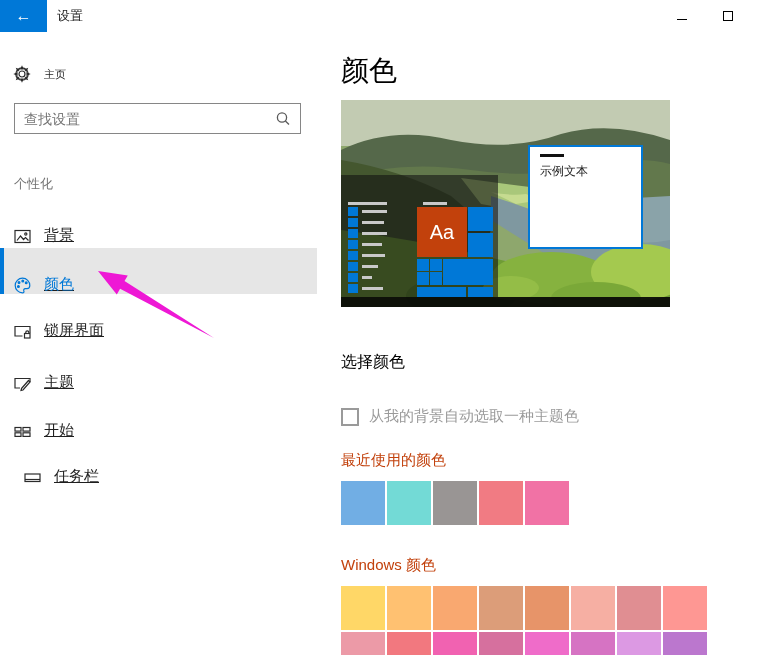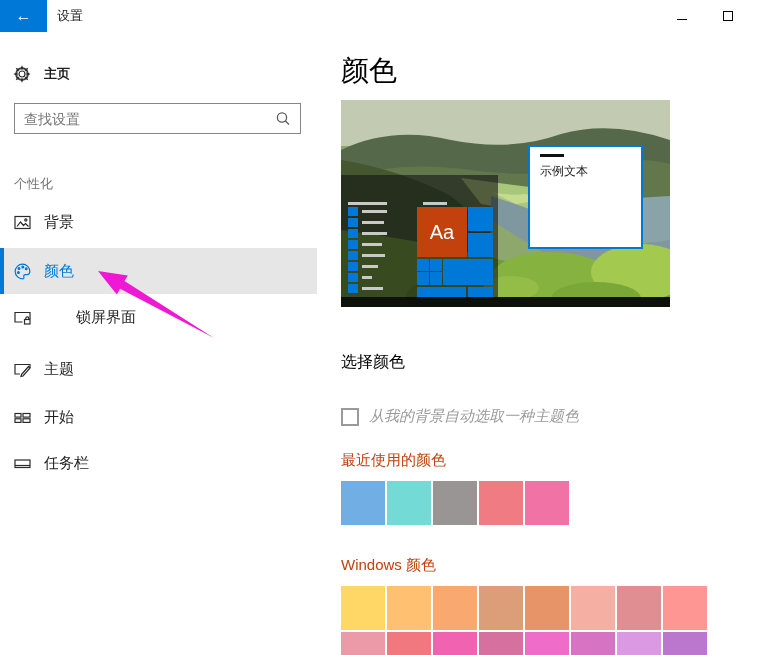--- a/index.html
+++ b/index.html
@@ -13,29 +13,29 @@
               display:flex; align-items:center; justify-content:center; font-size:16px; cursor:pointer; }
   .win-title { position:absolute; left:57px; top:0; height:32px; display:flex; align-items:center; font-size:13px; }
   .caption-btn { position:absolute; top:0; width:46px; height:32px; display:flex; align-items:center; justify-content:center; }
   .btn-min { right:63px; }
   .btn-max { right:17px; }
   .glyph-min { width:10px; height:0; border-top:1px solid #000; margin-top:6px; }
   .glyph-max { width:10px; height:10px; border:1px solid #000; }
 
   
   .sidebar { position:absolute; left:0; top:32px; width:317px; height:623px; background:#fff; }
-  .side-row { position:absolute; left:0; width:317px; height:46px; display:flex; align-items:center; cursor:pointer; }
+  .side-row { position:absolute; left:0; width:317px; height:46px; display:flex; align-items:flex-end; cursor:pointer;text-decoration:underline; }
   .side-row .ic { width:17px; height:17px; margin-left:14px; flex:0 0 auto; display:flex; align-items:center; justify-content:center; }
   .side-row .lbl { margin-left:13px; font-size:15px; color:#1f1f1f; }
   .side-row.selected { background:#e6e6e6; }
   .side-row.selected::before { content:""; position:absolute; left:0; top:0; width:4px; height:100%; background:#0078d7; }
   .side-row.selected .lbl { color:#0078d7; }
   .home-row { position:absolute; left:0; top:26px; width:317px; height:32px; display:flex; align-items:center; cursor:pointer; }
   .home-row .ic { width:18px; height:18px; margin-left:13px; font-size:17px; line-height:18px; color:#2b2b2b; }
-  .home-row .lbl { margin-left:13px; font-size:13px;font-weight:bold; }
+  .home-row .lbl { margin-left:13px; font-size:11px; }
   .searchbox { position:absolute; left:14px; top:71px; width:287px; height:31px; border:1px solid #868686; background:#fff;
                display:flex; align-items:center; }
   .searchbox input { flex:1; border:none; outline:none; font-size:14px; color:#3a3a3a; padding-left:9px; background:transparent;
                      font-family:"Liberation Sans","DejaVu Sans",sans-serif; }
   .searchbox .mag { width:22px; height:22px; margin-right:6px; flex:0 0 auto; }
   .section-hdr { position:absolute; left:14px; top:143px; font-size:13px; color:#737373; }
 
   
   .anno-arrow { position:absolute; left:90px; top:258px; pointer-events:none; z-index:40; }
 
@@ -47,21 +47,21 @@
   .task-bar { position:absolute; left:0; top:197px; width:329px; height:10px; background:rgba(5,5,5,0.92); }
   .sample-win { position:absolute; left:187px; top:45px; width:115px; height:104px; background:#fff; border:2px solid #0078d7; }
   .sample-dash { position:absolute; left:10px; top:7px; width:24px; height:3px; background:#111; }
   .sample-text { position:absolute; left:10px; top:16px; font-size:12px; color:#222; }
   .tile-aa { position:absolute; left:76px; top:32px; width:50px; height:50px; background:#c2410c; color:#fff;
              display:flex; align-items:center; justify-content:center; font-size:20px; }
 
   .sec-hdr2 { position:absolute; left:341px; top:352px; font-size:16px; font-weight:400; color:#000; }
   .chk-row { position:absolute; left:341px; top:407px; display:flex; align-items:center; cursor:pointer; }
   .chk-box { width:18px; height:18px; border:2px solid #9a9a9a; background:#fff; flex:0 0 auto; }
-  .chk-lbl { margin-left:10px; font-size:15px; color:#9a9a9a;font-style:italic; }
+  .chk-lbl { margin-left:10px; font-size:15px; color:#9a9a9a; }
 
   .swatch-label { position:absolute; left:341px; font-size:15px; color:#c2410c; }
   .lbl-recent { top:451px; }
   .lbl-wincolors { top:556px; }
   .swatch-row { position:absolute; left:341px; display:flex; gap:2px; }
   .row-recent { top:481px; }
   .row-win1 { top:586px; }
   .row-win2 { top:632px; }
   .swatch { width:44px; height:44px; cursor:pointer; }
 </style>
@@ -124,21 +124,21 @@
           <path d="M8.5 1.2 A7.3 7.3 0 1 0 8.5 15.8 C10 15.8 10.2 14.7 9.8 13.8 C9.4 12.8 10 11.7 11.2 11.7 L13 11.7 C14.6 11.7 15.8 10.5 15.8 8.6 A7.3 7.3 0 0 0 8.5 1.2 Z"></path>
           <circle cx="5" cy="5.6" r="0.9" fill="#0078d7"></circle>
           <circle cx="8.8" cy="4" r="0.9" fill="#0078d7"></circle>
           <circle cx="12.2" cy="5.8" r="0.9" fill="#0078d7"></circle>
           <circle cx="4.4" cy="9.6" r="0.9" fill="#0078d7"></circle>
         </svg>
       </span>
       <span class="lbl">颜色</span>
     </div>
 
-    <div class="side-row" style="top:262px;gap:32px;">
+    <div class="side-row" style="top:262px;">
       <span class="ic">
         <svg width="17" height="17" viewBox="0 0 17 17" fill="none" stroke="#2b2b2b" stroke-width="1.2">
           <path d="M16 10 L16 3.5 L1 3.5 L1 13 L8.5 13"></path>
           <rect x="10.5" y="10.5" width="5.5" height="4.5"></rect>
           <path d="M11.8 10.5 V9.3 A1.5 1.5 0 0 1 14.8 9.3 V10.5"></path>
         </svg>
       </span>
       <span class="lbl">锁屏界面</span>
     </div>
 
@@ -157,21 +157,21 @@
         <svg width="17" height="17" viewBox="0 0 17 17" fill="none" stroke="#2b2b2b" stroke-width="1.2">
           <rect x="1" y="4.5" width="6" height="3.6"></rect>
           <rect x="9" y="4.5" width="7" height="3.6"></rect>
           <rect x="1" y="9.8" width="6" height="3.6"></rect>
           <rect x="9" y="9.8" width="7" height="3.6"></rect>
         </svg>
       </span>
       <span class="lbl">开始</span>
     </div>
 
-    <div class="side-row" style="top:408px;">
+    <div class="side-row" style="top:408px;padding-left:10px;">
       <span class="ic">
         <svg width="17" height="17" viewBox="0 0 17 17" fill="none" stroke="#2b2b2b" stroke-width="1.2">
           <rect x="1" y="5" width="15" height="7.5"></rect>
           <line x1="1" y1="10.5" x2="16" y2="10.5"></line>
         </svg>
       </span>
       <span class="lbl">任务栏</span>
     </div>
   </div>
 

